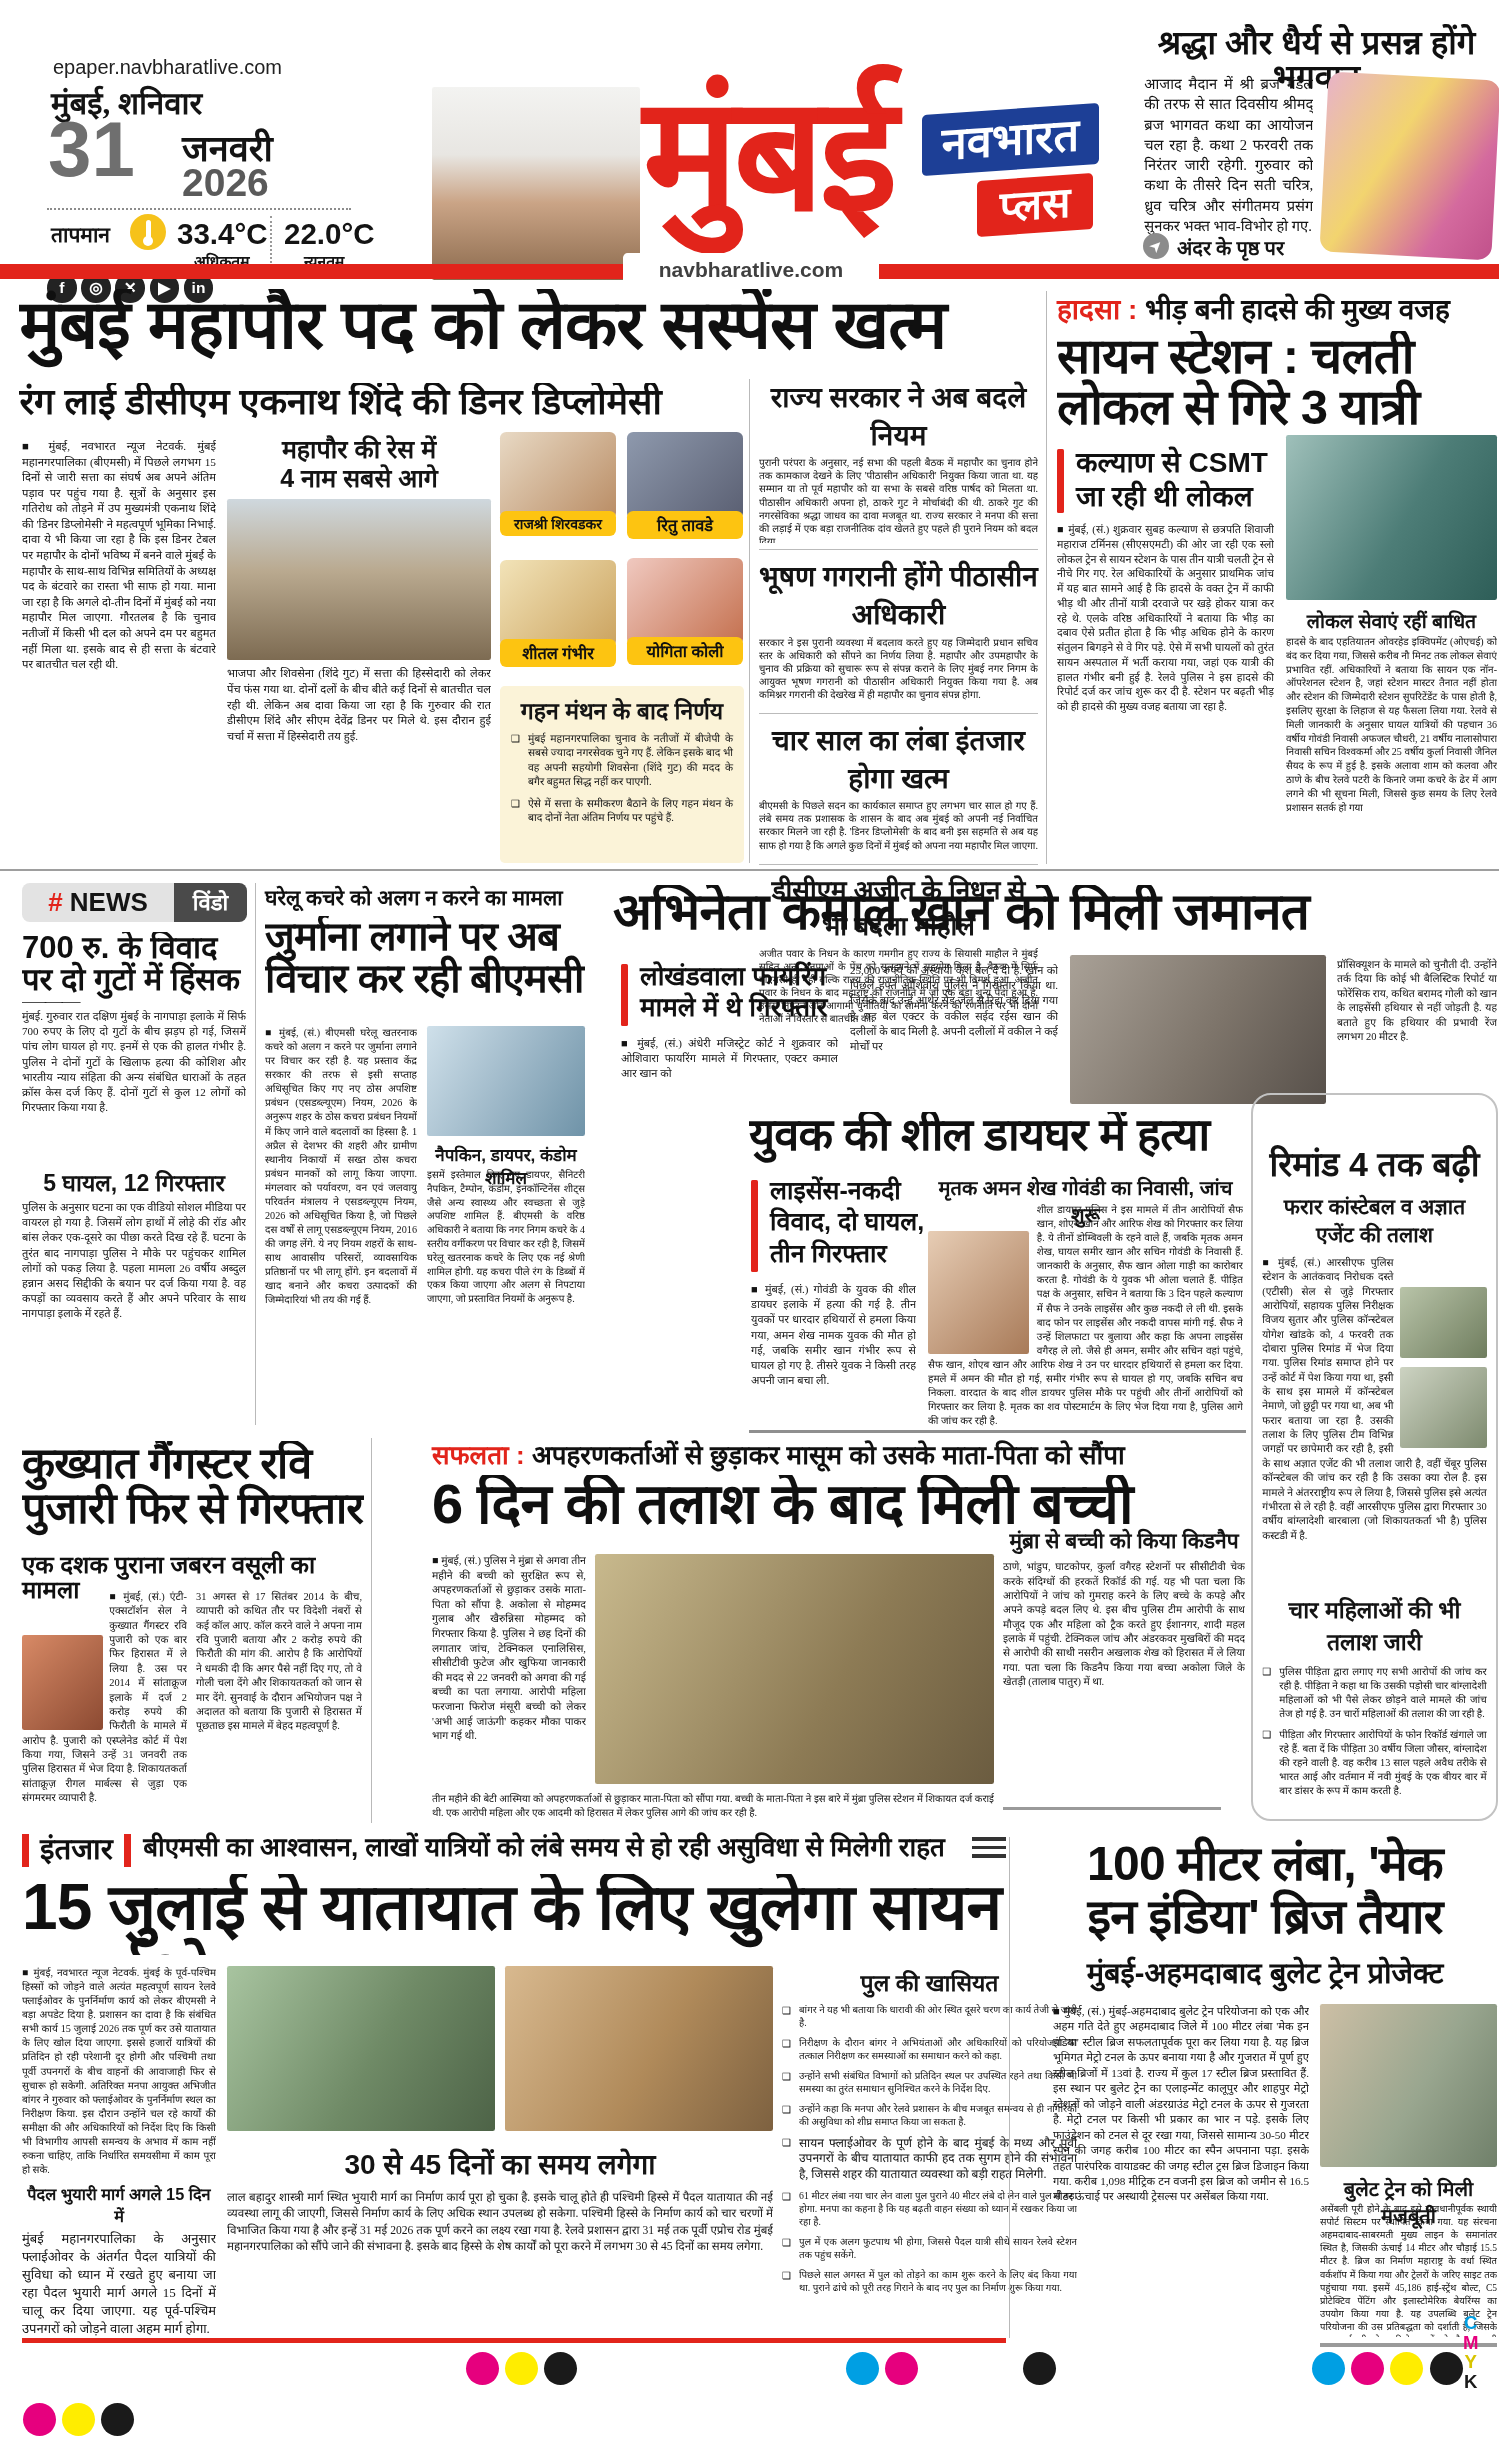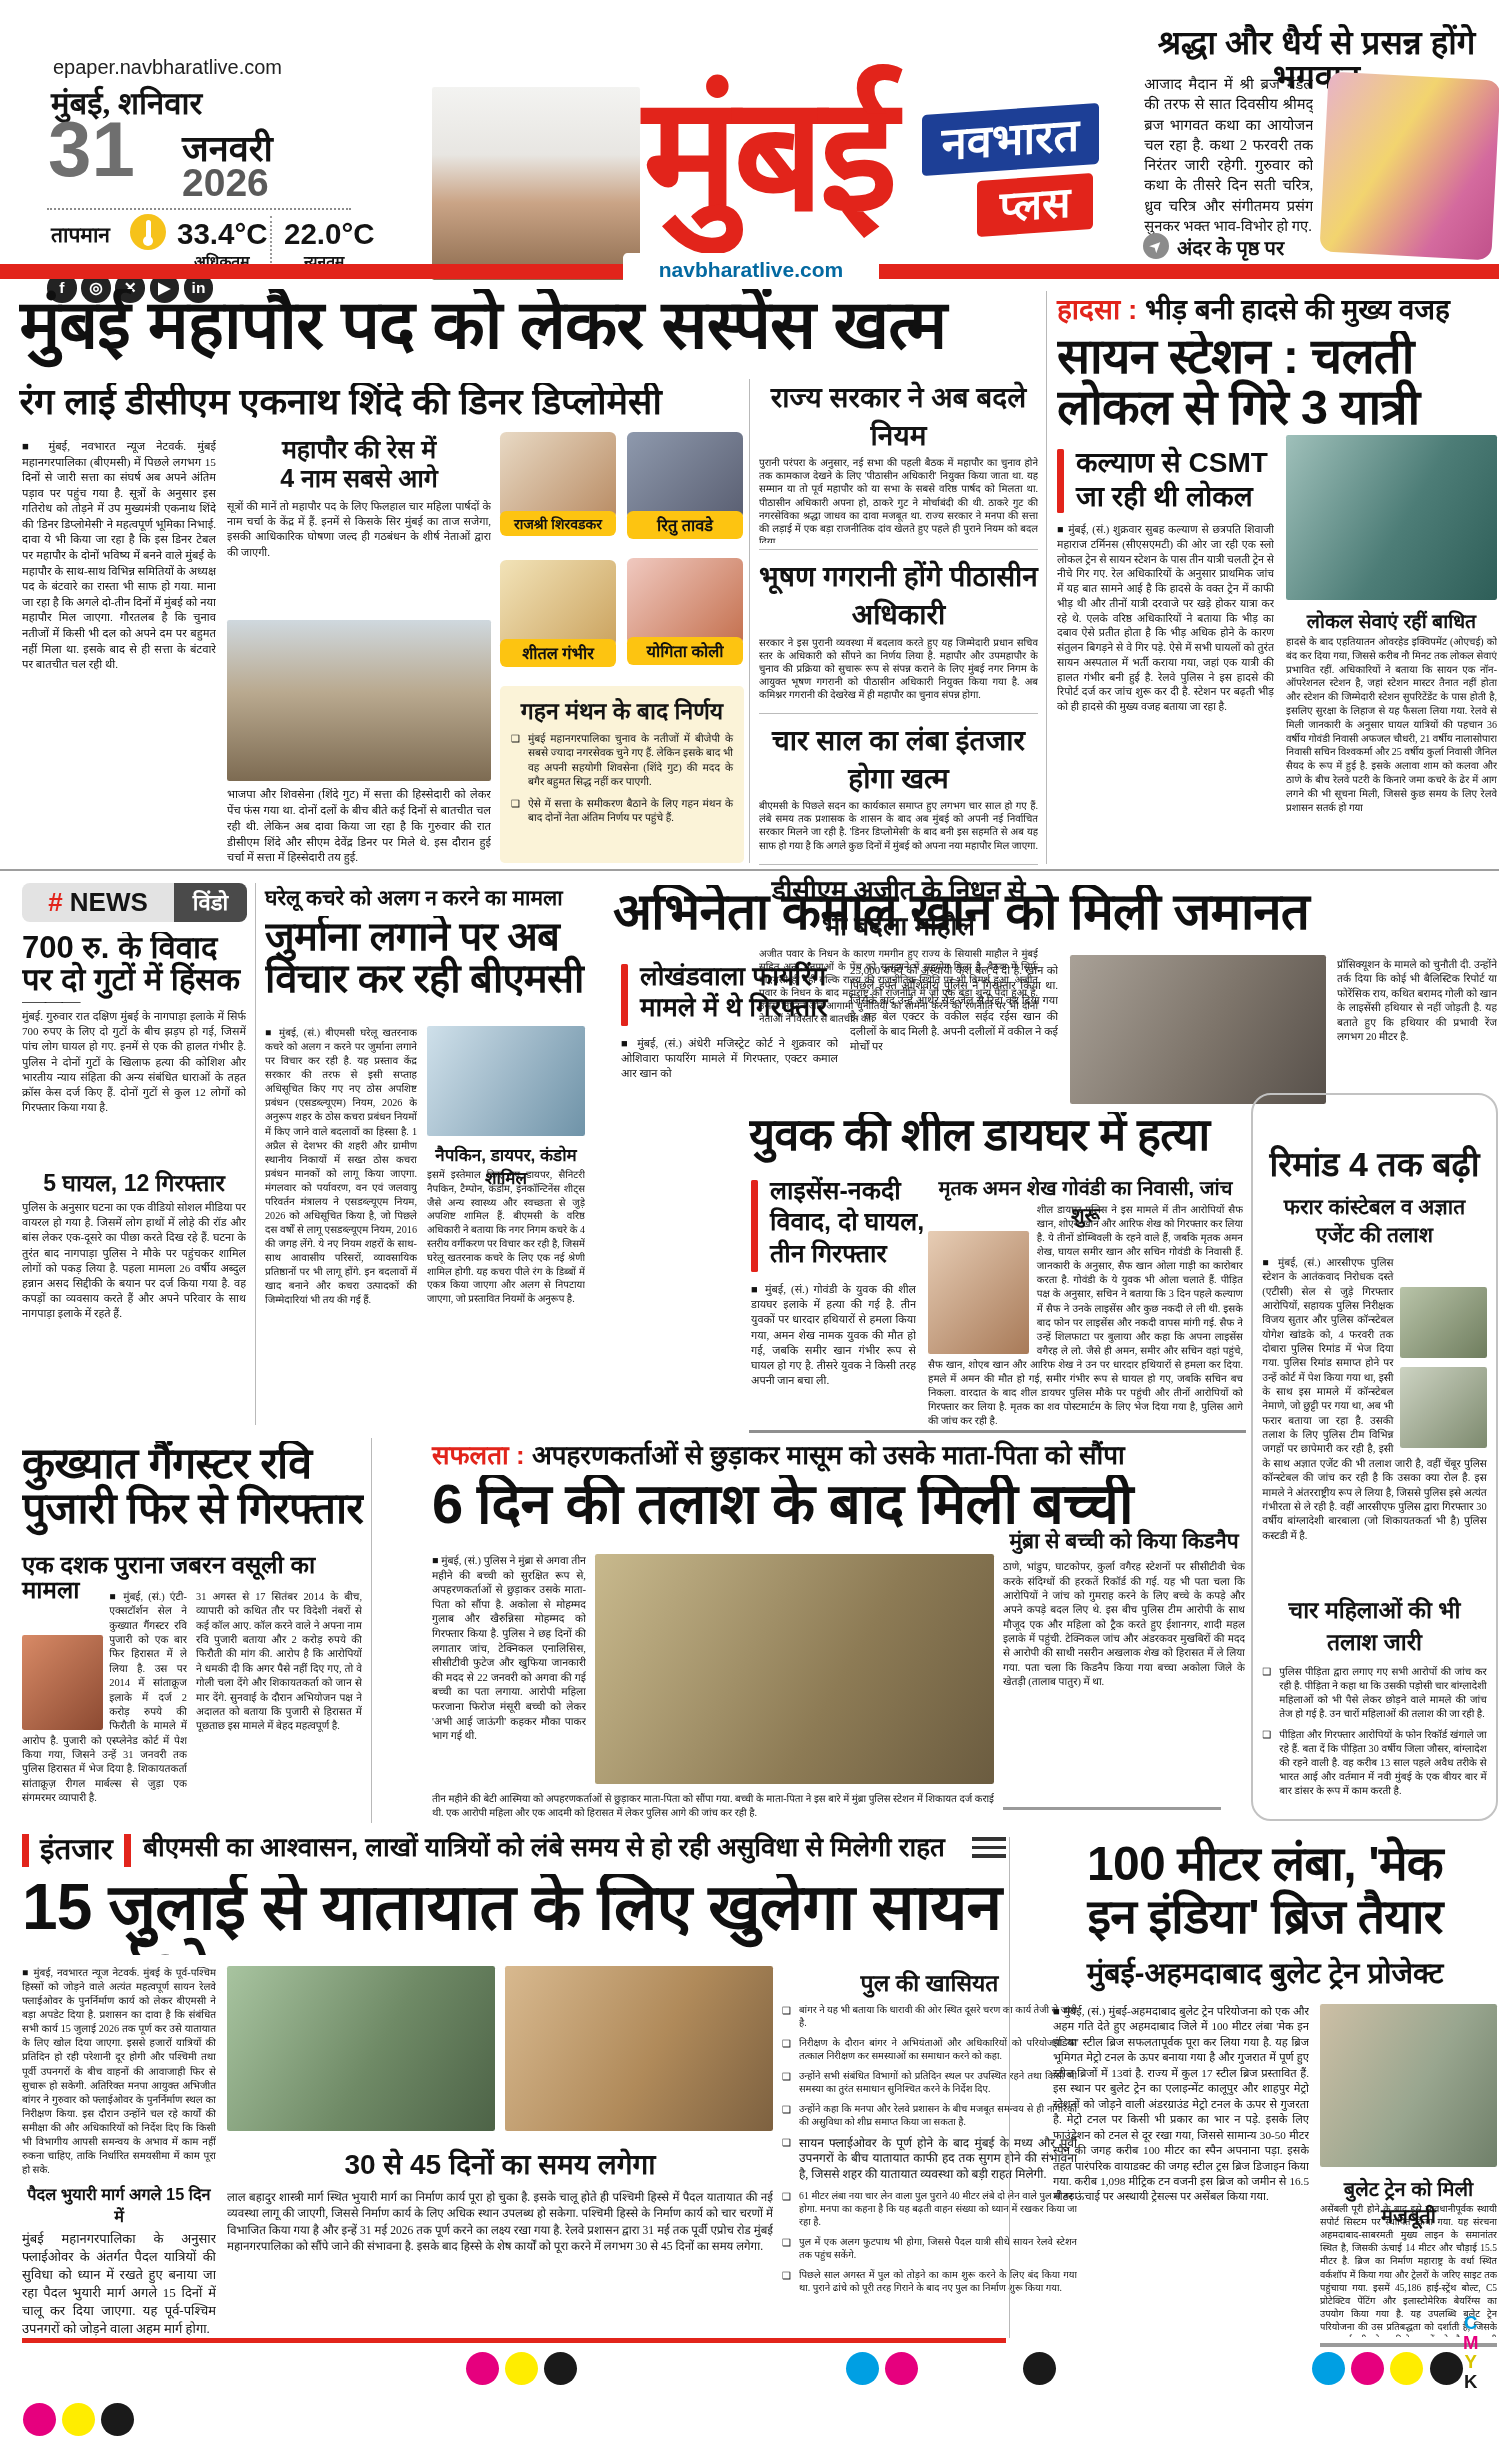--- a/index.html
+++ b/index.html
@@ -53,38 +53,37 @@
   <div class="abs" style="left:47px;top:273px;">
     <span class="soc">f</span><span class="soc">◎</span><span class="soc">✕</span><span class="soc">▶</span><span class="soc">in</span>
   </div>
 
   <div class="photo" style="left:432px;top:87px;width:208px;height:193px;background:linear-gradient(180deg,#f3f3f1 0%,#e8e6e2 35%,#caa486 60%,#8c6b4e 100%);"></div>
   <div class="abs sans b red" style="left:643px;top:67px;font-size:159px;line-height:1.1;letter-spacing:-4.7px;">मुंबई</div>
   <div class="abs sans b" style="left:922px;top:109px;width:177px;height:61px;background:#1d3f96;color:#fff;font-size:45px;text-align:center;line-height:61px;transform:skewY(-4deg);border-radius:4.7px;">नवभारत</div>
   <div class="abs sans b" style="left:977px;top:177px;width:116px;height:56px;background:#e2241b;color:#fff;font-size:42px;text-align:center;line-height:56px;transform:skewY(-4deg);border-radius:4.7px;">प्लस</div>
 
   <div class="abs" style="left:0;top:264px;width:1500px;height:14.7px;background:#e2241b;"></div>
-  <div class="abs sans b ctr" style="left:623px;top:253px;width:256px;height:33px;background:#ffffff;border-radius:4.7px;font-size:21px;line-height:33px;color:#0369a1;">navbharatlive.com</div>
+  <div class="abs sans b ctr" style="left:623px;top:253px;width:256px;height:33px;background:#ffffff;border-radius:4.7px;font-size:21px;line-height:33px;color:#404040;">navbharatlive.com</div>
 
   <div class="abs" style="left:1135px;top:26px;width:363px;height:233px;">
     <div class="hl ctr" style="font-size:33px;letter-spacing:0;">श्रद्धा और धैर्य से प्रसन्न होंगे भगवान</div>
     <div class="jst clip abs" style="left:9.3px;top:48px;width:169px;height:183px;font-size:14.7px;line-height:1.38;">आजाद मैदान में श्री ब्रज मंडल की तरफ से सात दिवसीय श्रीमद् ब्रज भागवत कथा का आयोजन चल रहा है. कथा 2 फरवरी तक निरंतर जारी रहेगी. गुरुवार को कथा के तीसरे दिन सती चरित्र, ध्रुव चरित्र और संगीतमय प्रसंग सुनकर भक्त भाव-विभोर हो गए.</div>
     <div class="photo" style="left:189px;top:50px;width:172px;height:180px;border-radius:14px;transform:rotate(3deg);background:linear-gradient(120deg,#e8b3c8 0%,#f2d46f 40%,#d46a9e 75%,#c1518b 100%);"></div>
   </div>
   <div class="abs" style="left:1143px;top:233px;width:26px;height:26px;border-radius:50%;background:#8b8b8b;color:#fff;text-align:center;line-height:26px;font-size:15.5px;transform:rotate(-45deg);">➤</div>
   <div class="abs b" style="left:1177px;top:234px;font-size:20px;">अंदर के पृष्ठ पर</div>
 
   <div class="abs hl clip" style="left:19.4px;top:289px;width:1026px;height:87px;font-size:68px;">मुंबई महापौर पद को लेकर सस्पेंस खत्म</div>
   <div class="abs hl clip" style="left:19.4px;top:383px;width:714px;height:43px;font-size:36px;letter-spacing:0;">रंग लाई डीसीएम एकनाथ शिंदे की डिनर डिप्लोमेसी</div>
 
   <div class="abs jst clip body-txt" style="left:22px;top:439px;width:194px;height:424px;font-size:11.3px;">■ मुंबई, नवभारत न्यूज नेटवर्क. मुंबई महानगरपालिका (बीएमसी) में पिछले लगभग 15 दिनों से जारी सत्ता का संघर्ष अब अपने अंतिम पड़ाव पर पहुंच गया है. सूत्रों के अनुसार इस गतिरोध को तोड़ने में उप मुख्यमंत्री एकनाथ शिंदे की 'डिनर डिप्लोमेसी' ने महत्वपूर्ण भूमिका निभाई. दावा ये भी किया जा रहा है कि इस डिनर टेबल पर महापौर के दोनों भविष्य में बनने वाले मुंबई के महापौर के साथ-साथ विभिन्न समितियों के अध्यक्ष पद के बंटवारे का रास्ता भी साफ हो गया. माना जा रहा है कि अगले दो-तीन दिनों में मुंबई को नया महापौर मिल जाएगा. गौरतलब है कि चुनाव नतीजों में किसी भी दल को अपने दम पर बहुमत नहीं मिला था. इसके बाद से ही सत्ता के बंटवारे पर बातचीत चल रही थी.</div>
 
   <div class="abs" style="left:227px;top:435px;width:264px;height:429px;">
     <div class="boxhead" style="font-size:25px;line-height:1.15;"><span>महापौर की रेस में</span><br><span>4 नाम सबसे आगे</span></div>
-    <div class="jst clip" style="margin-top:6.2px;height:115px;font-size:11px;line-height:1.4;">सूत्रों की मानें तो महापौर पद के लिए फिलहाल चार महिला पार्षदों के नाम चर्चा के केंद्र में हैं. इनमें से किसके सिर मुंबई का ताज सजेगा, इसकी आधिकारिक घोषणा जल्द ही गठबंधन के शीर्ष नेताओं द्वारा की जाएगी.</div>
     <div class="photo" style="position:relative;left:0;top:6.2px;width:264px;height:161px;background:linear-gradient(180deg,#cfd8de 0%,#b9a98f 45%,#7d6b52 100%);"></div>
     <div class="jst clip" style="margin-top:12.4px;height:116px;font-size:11.3px;line-height:1.4;">भाजपा और शिवसेना (शिंदे गुट) में सत्ता की हिस्सेदारी को लेकर पेंच फंस गया था. दोनों दलों के बीच बीते कई दिनों से बातचीत चल रही थी. लेकिन अब दावा किया जा रहा है कि गुरुवार की रात डीसीएम शिंदे और सीएम देवेंद्र डिनर पर मिले थे. इस दौरान हुई चर्चा में सत्ता में हिस्सेदारी तय हुई.</div>
   </div>
 
   <div class="abs" style="left:500px;top:432px;width:244px;height:247px;">
     <div class="abs" style="left:0;top:0;width:116px;">
       <div style="width:116px;height:87px;border-radius:6.2px;background:linear-gradient(135deg,#e8d9c4,#b98c64);"></div>
       <div class="yellowtag" style="margin-top:-7.8px;font-size:14px;">राजश्री शिरवडकर</div>
     </div>
     <div class="abs" style="left:127px;top:0;width:116px;">

